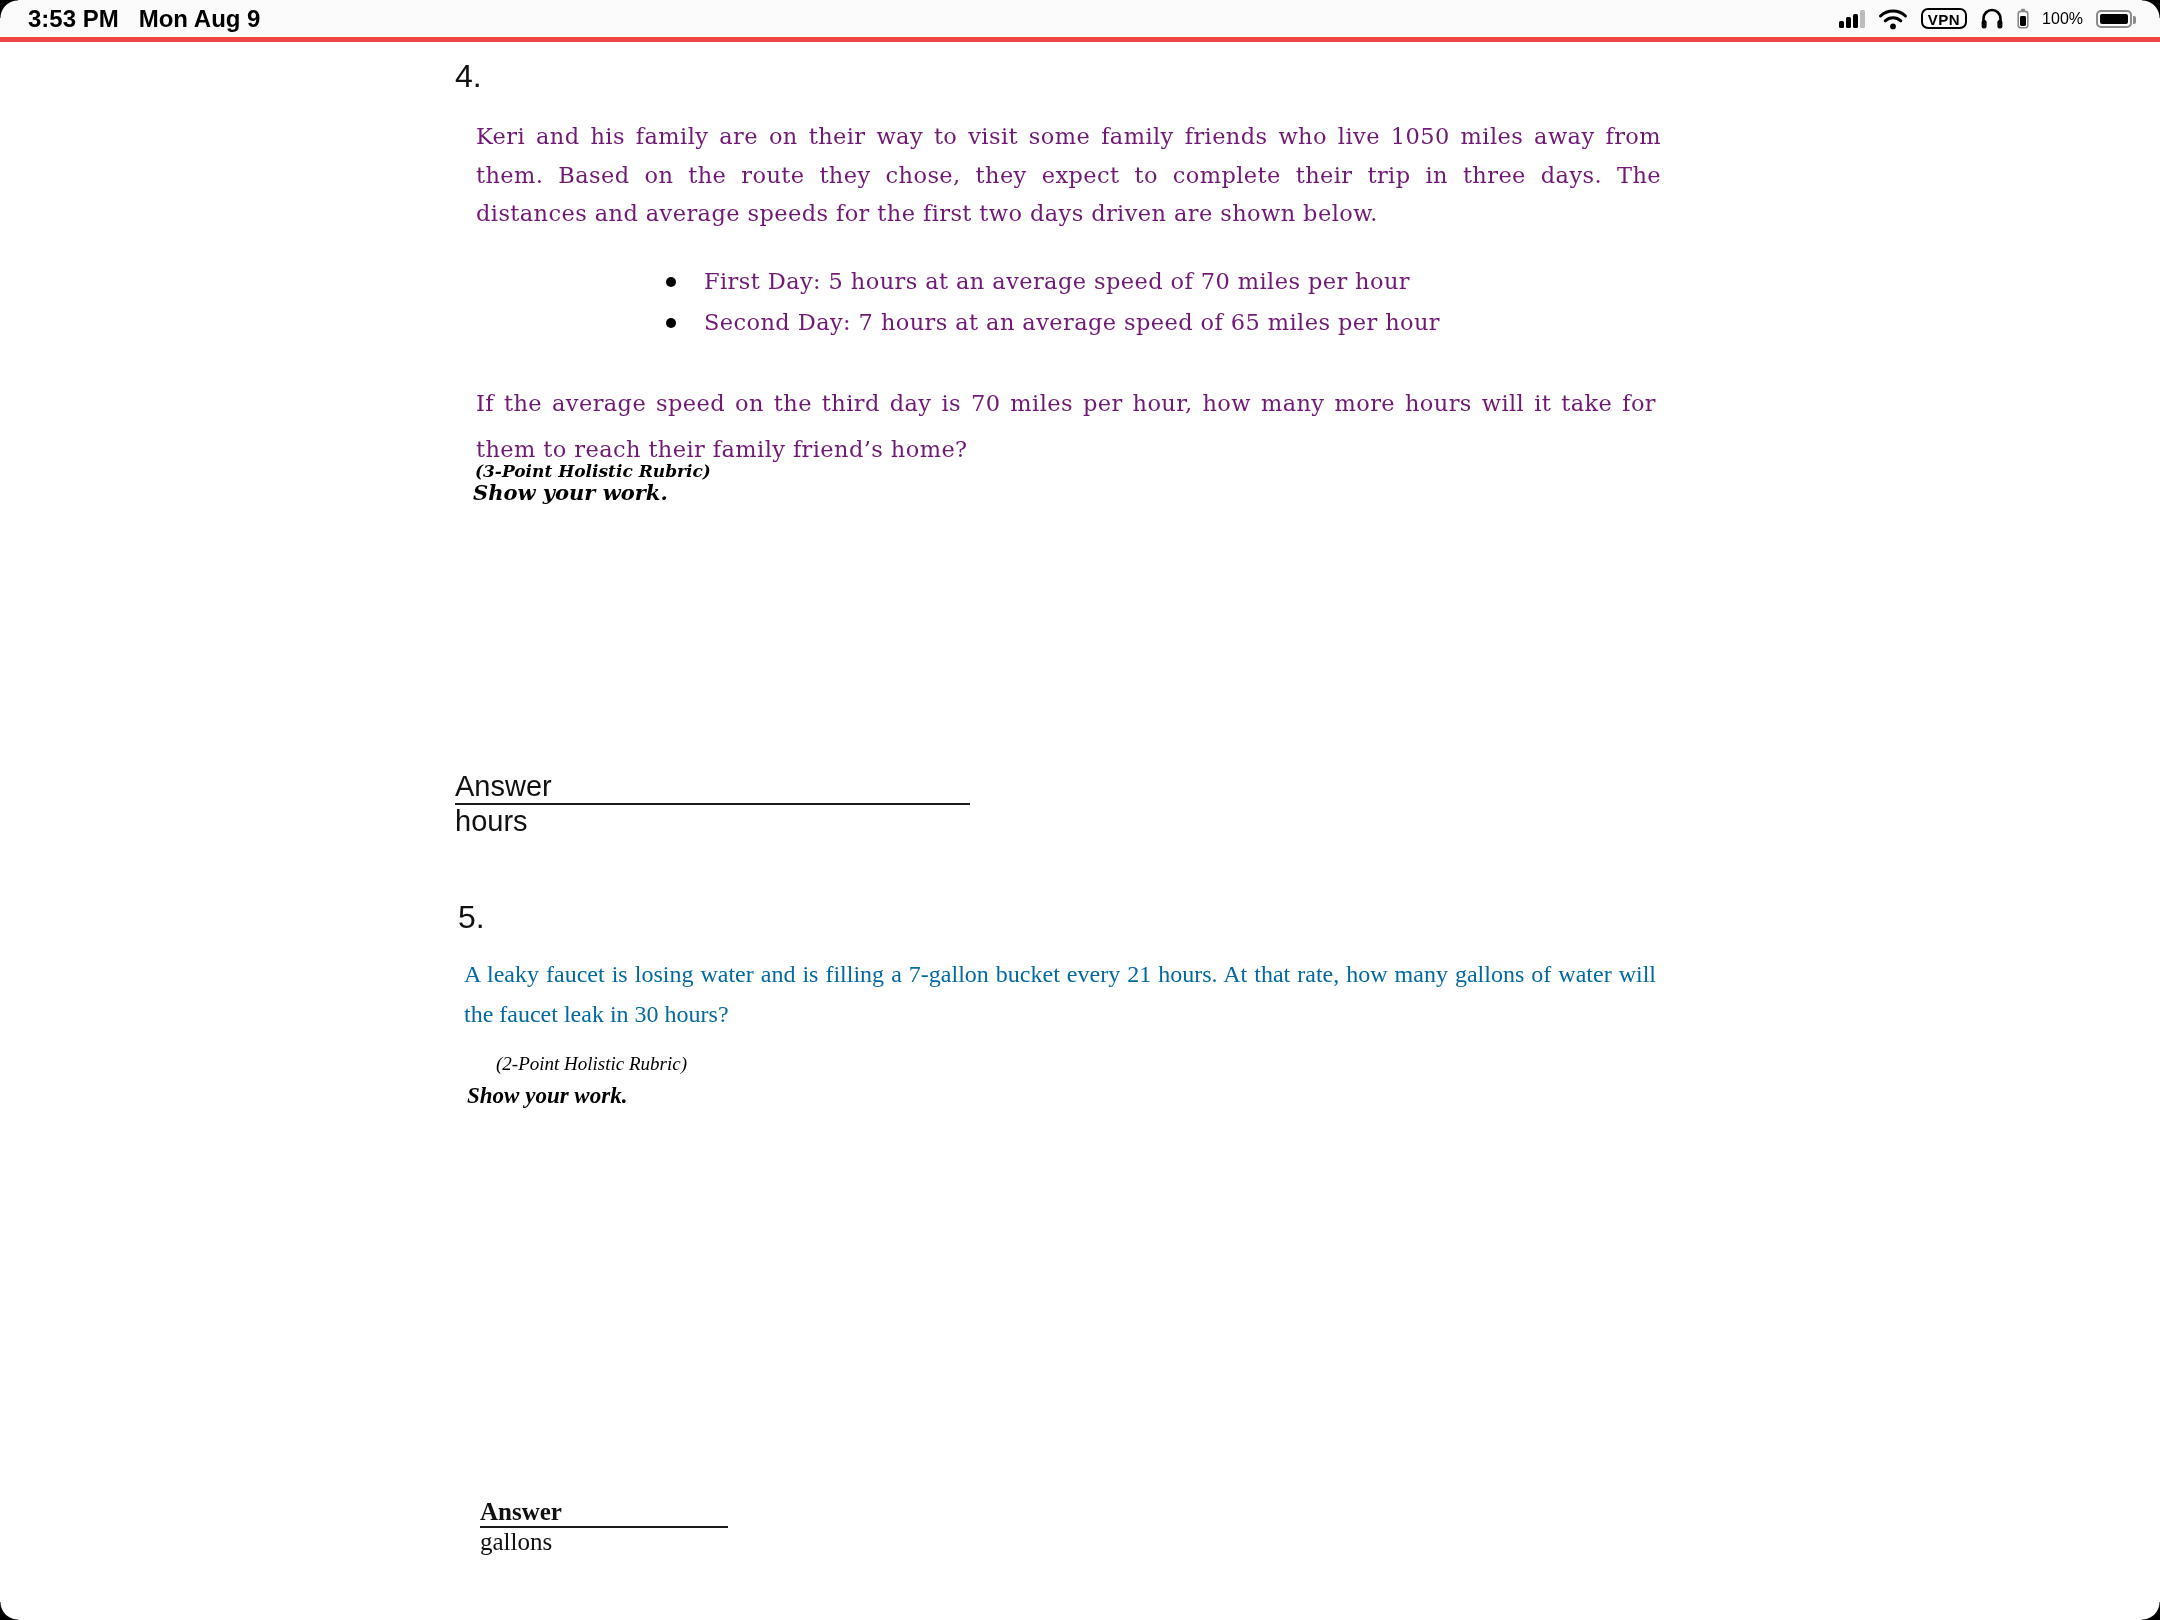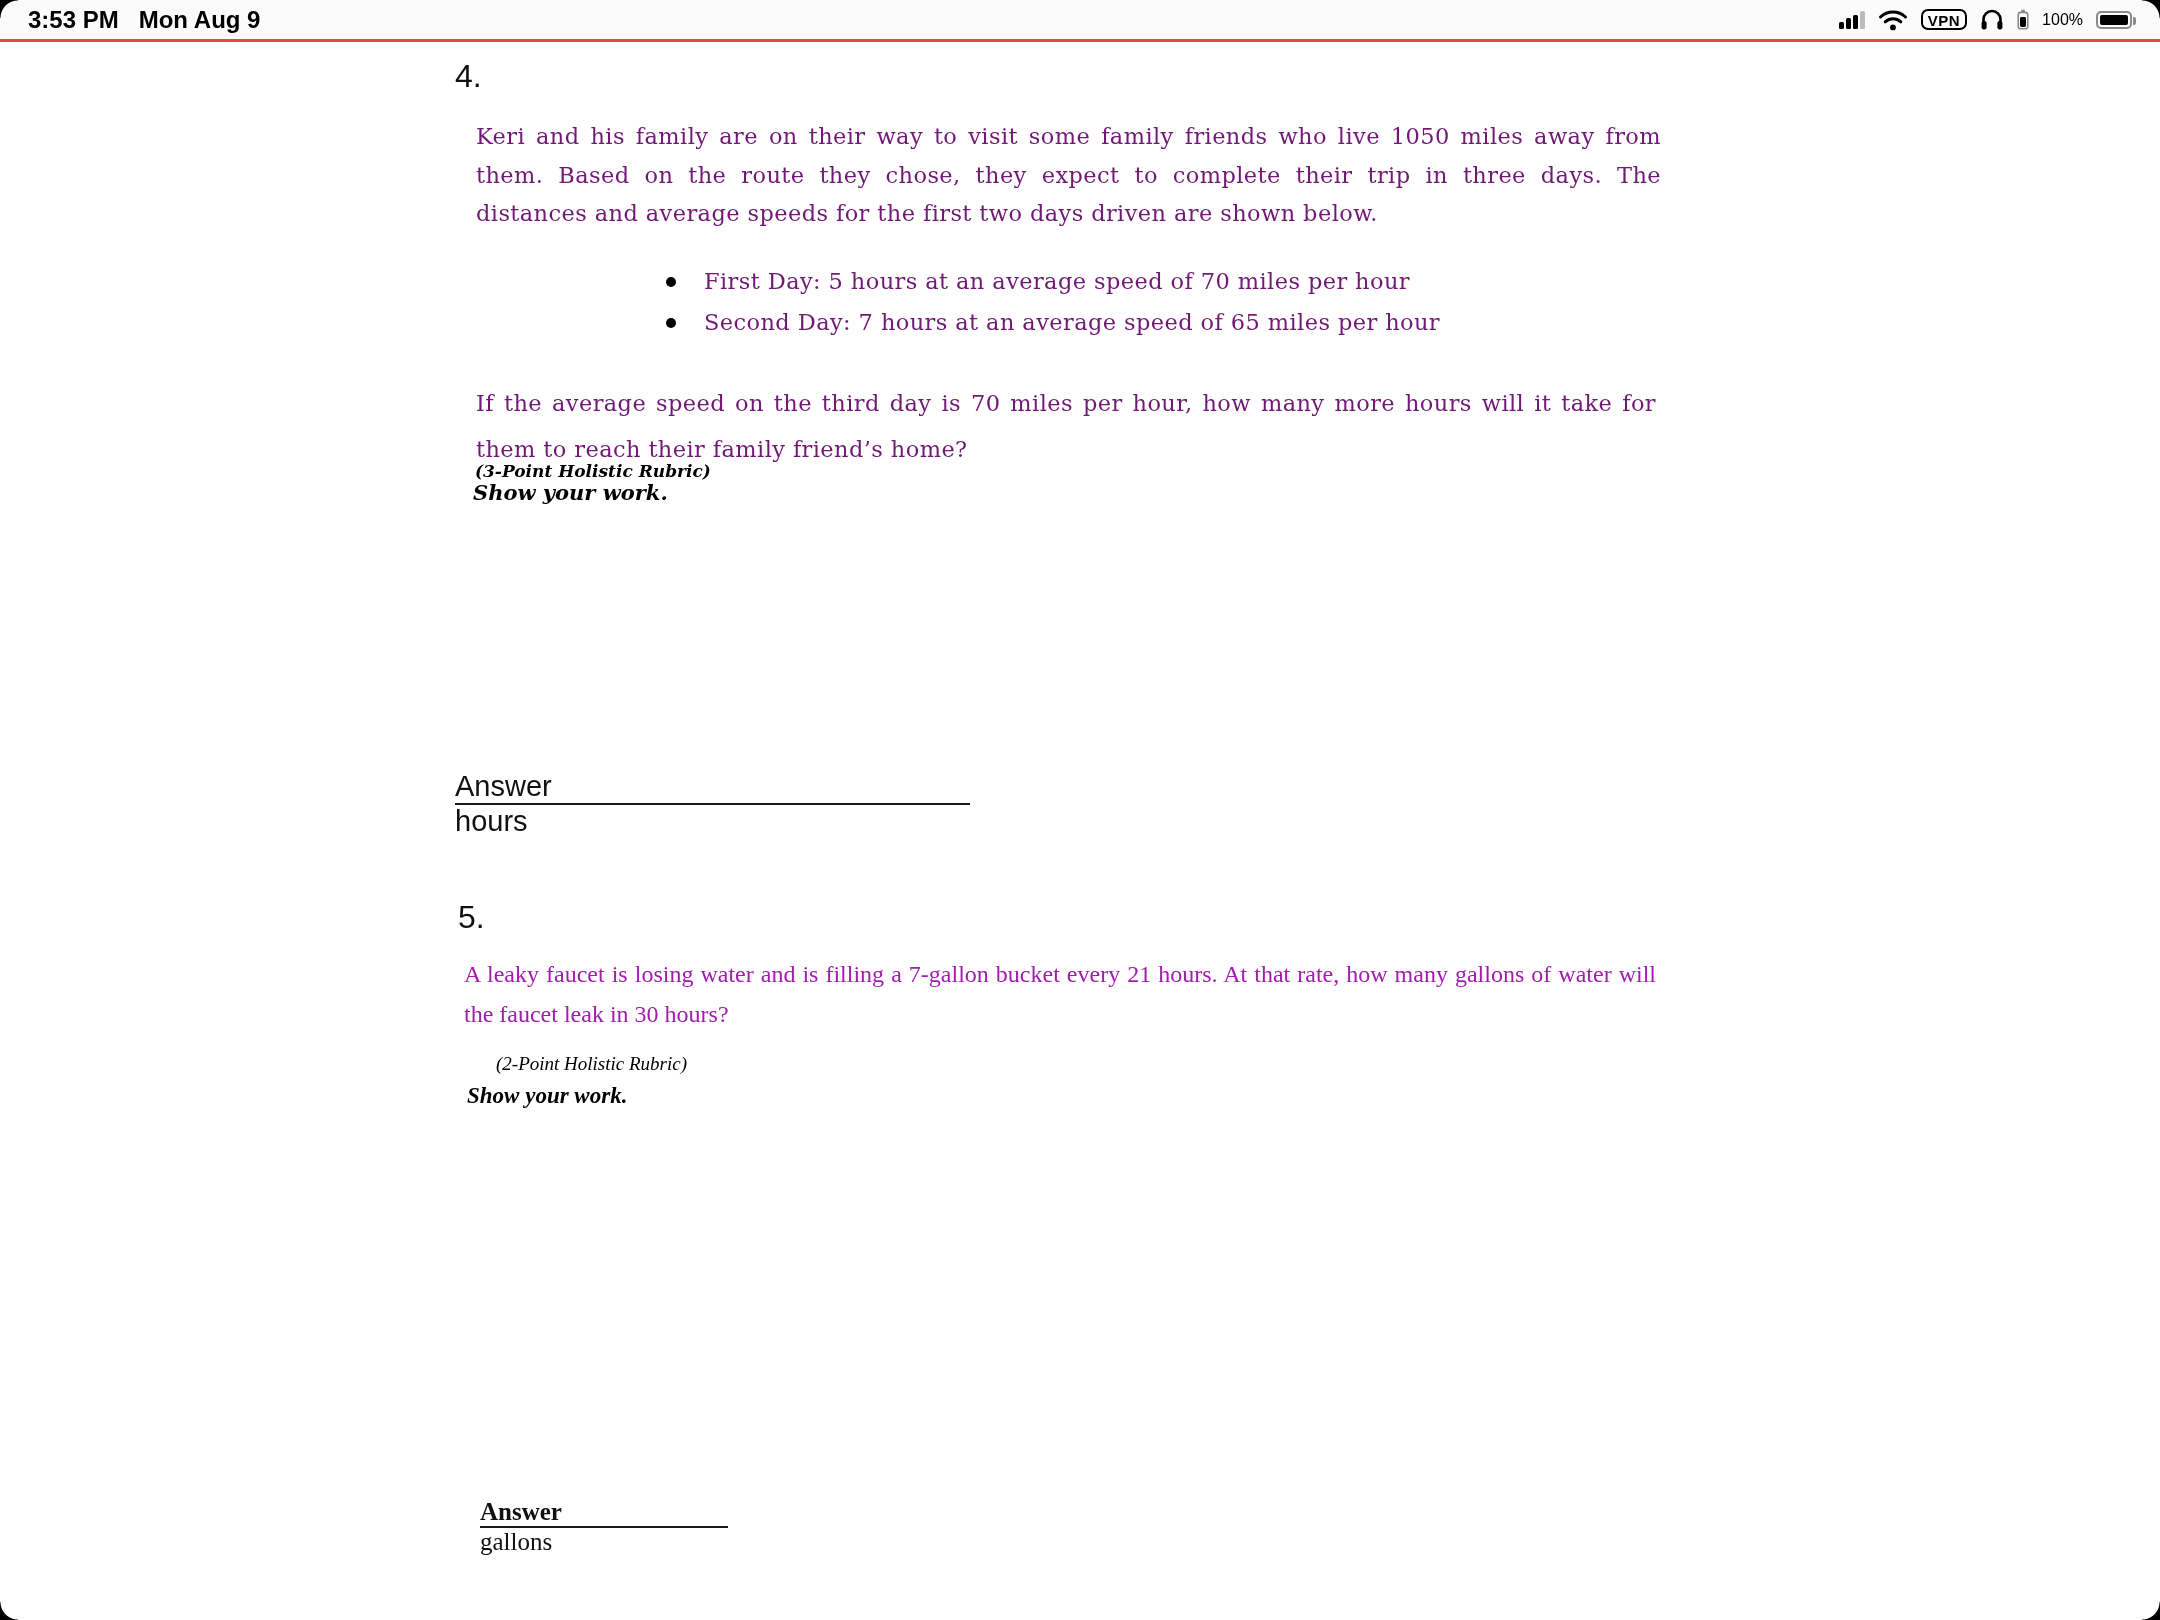--- a/index.html
+++ b/index.html
@@ -10,21 +10,21 @@
     font-family:"Liberation Sans",sans-serif;
     color:#000;
     overflow:hidden;
   }
   
   .status-bar{
     position:absolute;top:0;left:0;right:0;height:42px;
     display:flex;align-items:center;justify-content:space-between;
     padding:0 28px;box-sizing:border-box;
     background:#fbfbfb;
-    border-bottom:3px solid #ef4444;
+    border-bottom:5px solid #ef4444;
     font-size:24px;font-weight:600;
   }
   .sb-left{display:flex;align-items:center;gap:20px;}
   .sb-right{display:flex;align-items:center;gap:13px;}
   .vpn-badge{
     border:2px solid #000;border-radius:7px;
     font-size:15px;font-weight:700;letter-spacing:.5px;
     padding:0 5px;line-height:19px;height:21px;box-sizing:border-box;
   }
   .battery-pct{font-size:16px;font-weight:400;}
@@ -72,21 +72,21 @@
   .rubric{position:absolute;font-style:italic;font-weight:600;}
   #p4-rubric{left:475px;top:461px;font-family:"DejaVu Serif",serif;font-size:17px;}
   #p5-rubric{left:452px;top:1053px;font-family:"Liberation Serif",serif;font-size:19px;font-weight:400;margin-left:44px;}
   .show-work{position:absolute;font-style:italic;font-weight:700;}
   #p4-showwork{left:473px;top:480px;font-family:"DejaVu Serif",serif;font-size:21px;}
   #p5-showwork{left:467px;top:1083px;font-family:"Liberation Serif",serif;font-size:23px;}
 
   #p5-question{
     position:absolute;left:464px;top:954px;width:1192px;
     font-family:"Liberation Serif",serif;font-size:24px;line-height:40px;
-    text-align:justify;color:#a21caf;
+    text-align:justify;color:#0369a1;
   }
 
   .answer-row{position:absolute;display:flex;align-items:baseline;flex-direction:column;}
   #p4-answer{left:455px;top:770px;font-family:"Liberation Sans",sans-serif;font-size:29px;color:#111;}
   #p4-answer .blank{display:inline-block;width:515px;border-bottom:2.5px solid #1a1a1a;}
   #p5-answer{left:468px;top:1498px;font-family:"Liberation Serif",serif;font-size:25px;color:#111;}
   #p5-answer .answer-label{font-weight:700;}
   #p5-answer .blank{display:inline-block;width:248px;border-bottom:2.5px solid #1a1a1a;margin-left:12px;margin-right:14px;}
 </style>
 </head>

